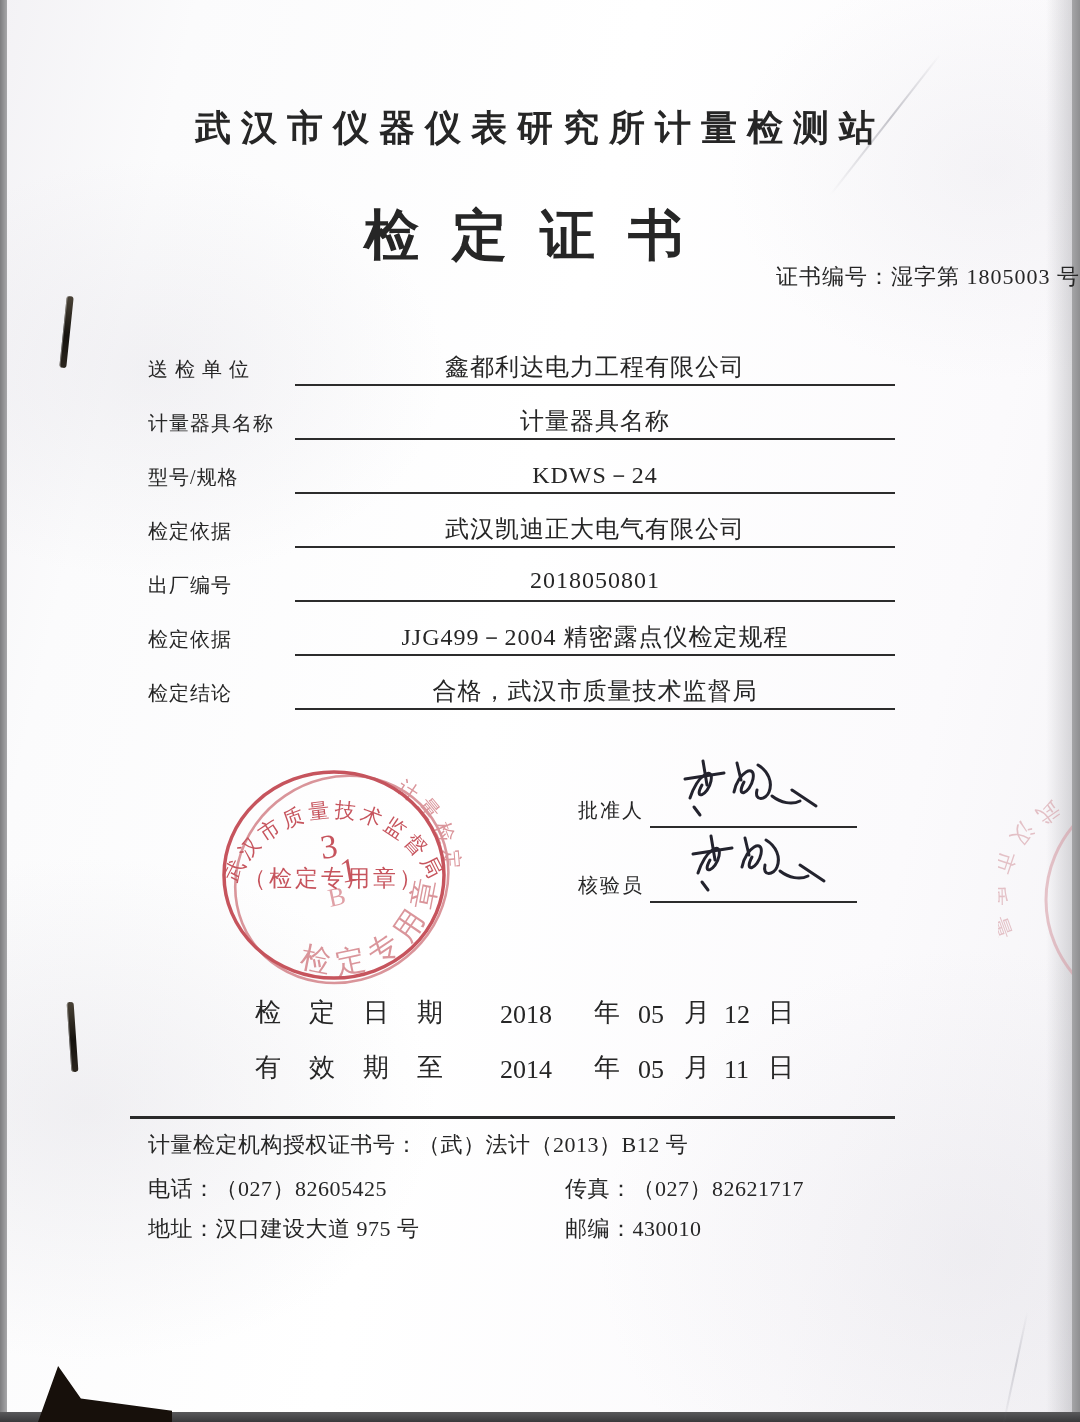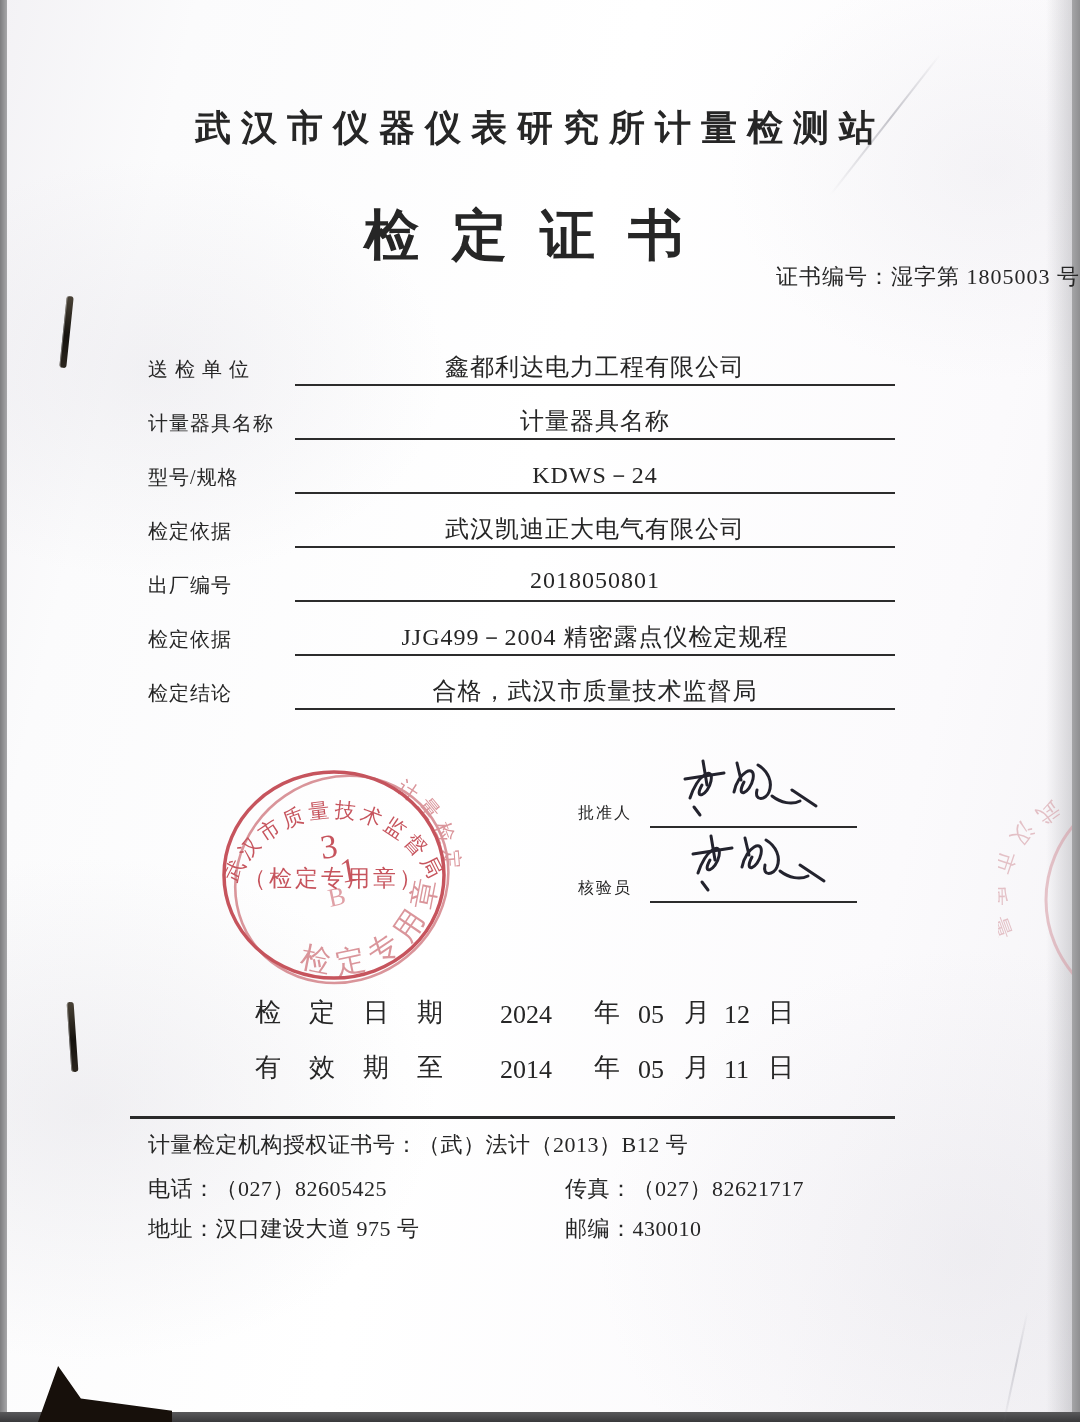--- a/index.html
+++ b/index.html
@@ -35,21 +35,21 @@
     letter-spacing:33px;white-space:nowrap;margin-top:13px;}
   .cert-no{left:0;top:262px;width:100%;text-align:right;font-size:22px;letter-spacing:1px;}
   
   .field-row{left:0;width:100%;height:36px;}
   .field-label{position:absolute;left:148px;bottom:3px;font-size:20px;white-space:pre;letter-spacing:1px;}
   .field-underline{position:absolute;left:295px;right:185px;bottom:0;height:36px;
     border-bottom:2px solid #2c2c2c;text-align:center;}
   .field-value{position:relative;top:3px;font-size:24px;letter-spacing:1px;white-space:nowrap;}
   
   .approval-row{left:0;width:100%;height:32px;}
-  .approval-label{position:absolute;left:578px;bottom:4px;font-size:16px;letter-spacing:2px;}
+  .approval-label{position:absolute;left:578px;bottom:4px;font-size:20px;letter-spacing:2px;}
   .approval-underline{position:absolute;left:650px;width:207px;height:32px;bottom:0;
     border-bottom:2px solid #2c2c2c;}
   .signature{position:absolute;bottom:2px;stroke:#23232e;stroke-width:3;fill:none;
     stroke-linecap:round;stroke-linejoin:round;}
   
   .date-row{left:0;width:100%;height:34px;font-size:26px;}
   .date-label{position:absolute;left:255px;bottom:0;letter-spacing:28px;white-space:nowrap;}
   .d-year{position:absolute;left:500px;bottom:0;}
   .d-uy{position:absolute;left:594px;bottom:0;}
   .d-month{position:absolute;left:638px;bottom:0;}
@@ -205,21 +205,21 @@
         <path d="M65 9 l4 17"></path>
         <path d="M86 11 c10 6 15 17 11 27 c-3 8 -15 10 -12 -2"></path>
         <path d="M100 42 c9 7 20 9 28 5"></path>
         <path d="M120 36 l24 16"></path>
       </svg>
     </div>
   </div>
 
   <div class="abs date-row" style="top:996px">
     <span class="date-label">检定日期</span>
-    <span class="d-year">2024</span>
+    <span class="d-year">2018</span>
     <span class="d-uy">年</span>
     <span class="d-month">05</span>
     <span class="d-um">月</span>
     <span class="d-day">12</span>
     <span class="d-ud">日</span>
   </div>
   <div class="abs date-row" style="top:1051px">
     <span class="date-label">有效期至</span>
     <span class="d-year">2014</span>
     <span class="d-uy">年</span>

